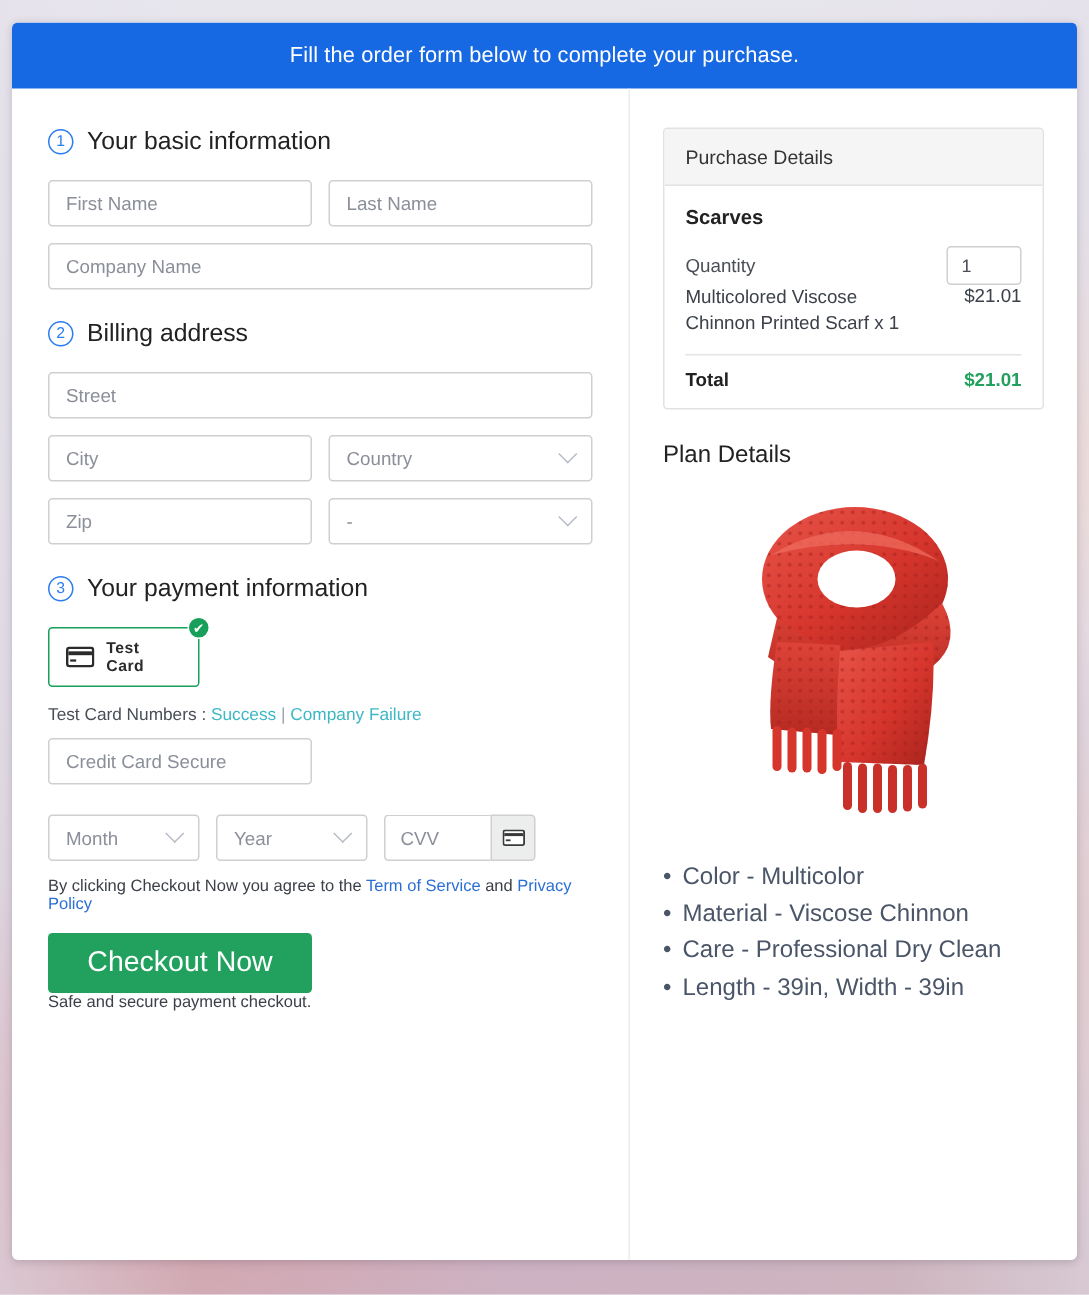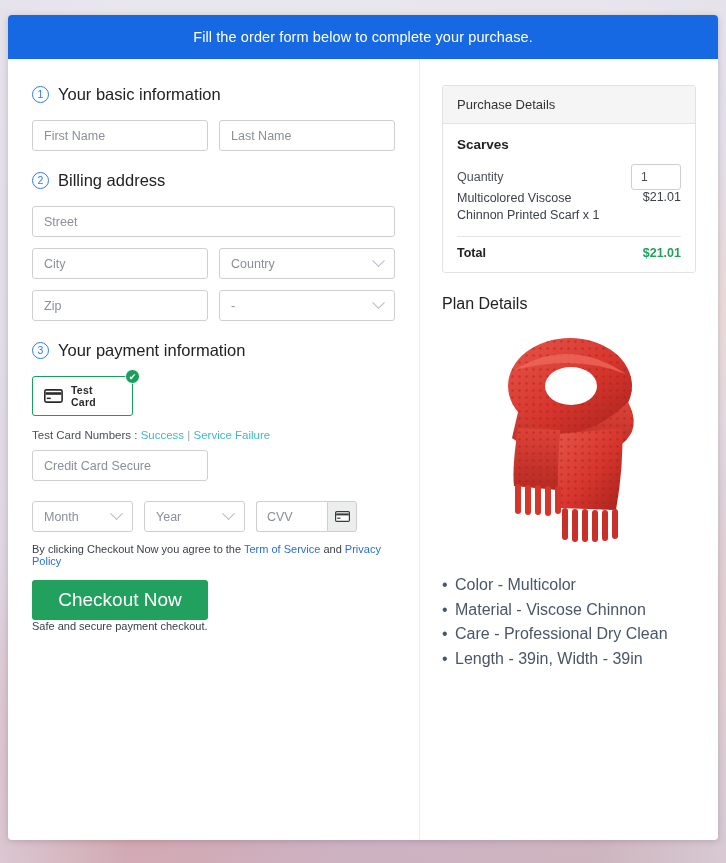--- a/index.html
+++ b/index.html
@@ -221,20 +221,23 @@
 
       <div class="step">
         <span class="step-num">1</span>
         <span class="step-title">Your basic information</span>
       </div>
 
       <div class="row">
         <div class="field half">First Name</div>
         <div class="field half">Last Name</div>
       </div>
+      <div class="row">
+        <div class="field full">Company Name</div>
+      </div>
 
       <div class="gap-sm"></div>
 
       <div class="step">
         <span class="step-num">2</span>
         <span class="step-title">Billing address</span>
       </div>
 
       <div class="row">
         <div class="field full">Street</div>
@@ -267,21 +270,21 @@
             <rect x="0.8" y="0.8" width="17.4" height="12.4" rx="1.6" fill="#fff" stroke="#2b2b2b" stroke-width="1.6"></rect>
             <rect x="1.6" y="3.2" width="15.8" height="2.6" fill="#2b2b2b"></rect>
             <rect x="2.8" y="8.6" width="4" height="1.5" fill="#2b2b2b"></rect>
           </svg>
           <span class="pm-label">Test Card</span>
         </div>
         <span class="pm-check">✔</span>
       </div>
 
       <div class="testnums">
-        <span>Test Card Numbers : </span><a href="#">Success</a><span class="sep"> | </span><a href="#">Service Failure</a>
+        <span>Test Card Numbers : </span><a href="#">Success</a><span class="sep"> | </span><a href="#">Company Failure</a>
       </div>
 
       <div class="row">
         <div class="field half">Credit Card Secure</div>
       </div>
 
       <div class="gap-sm"></div>
 
       <div class="row">
         <div class="field sel" style="width:101px;flex:none;">

